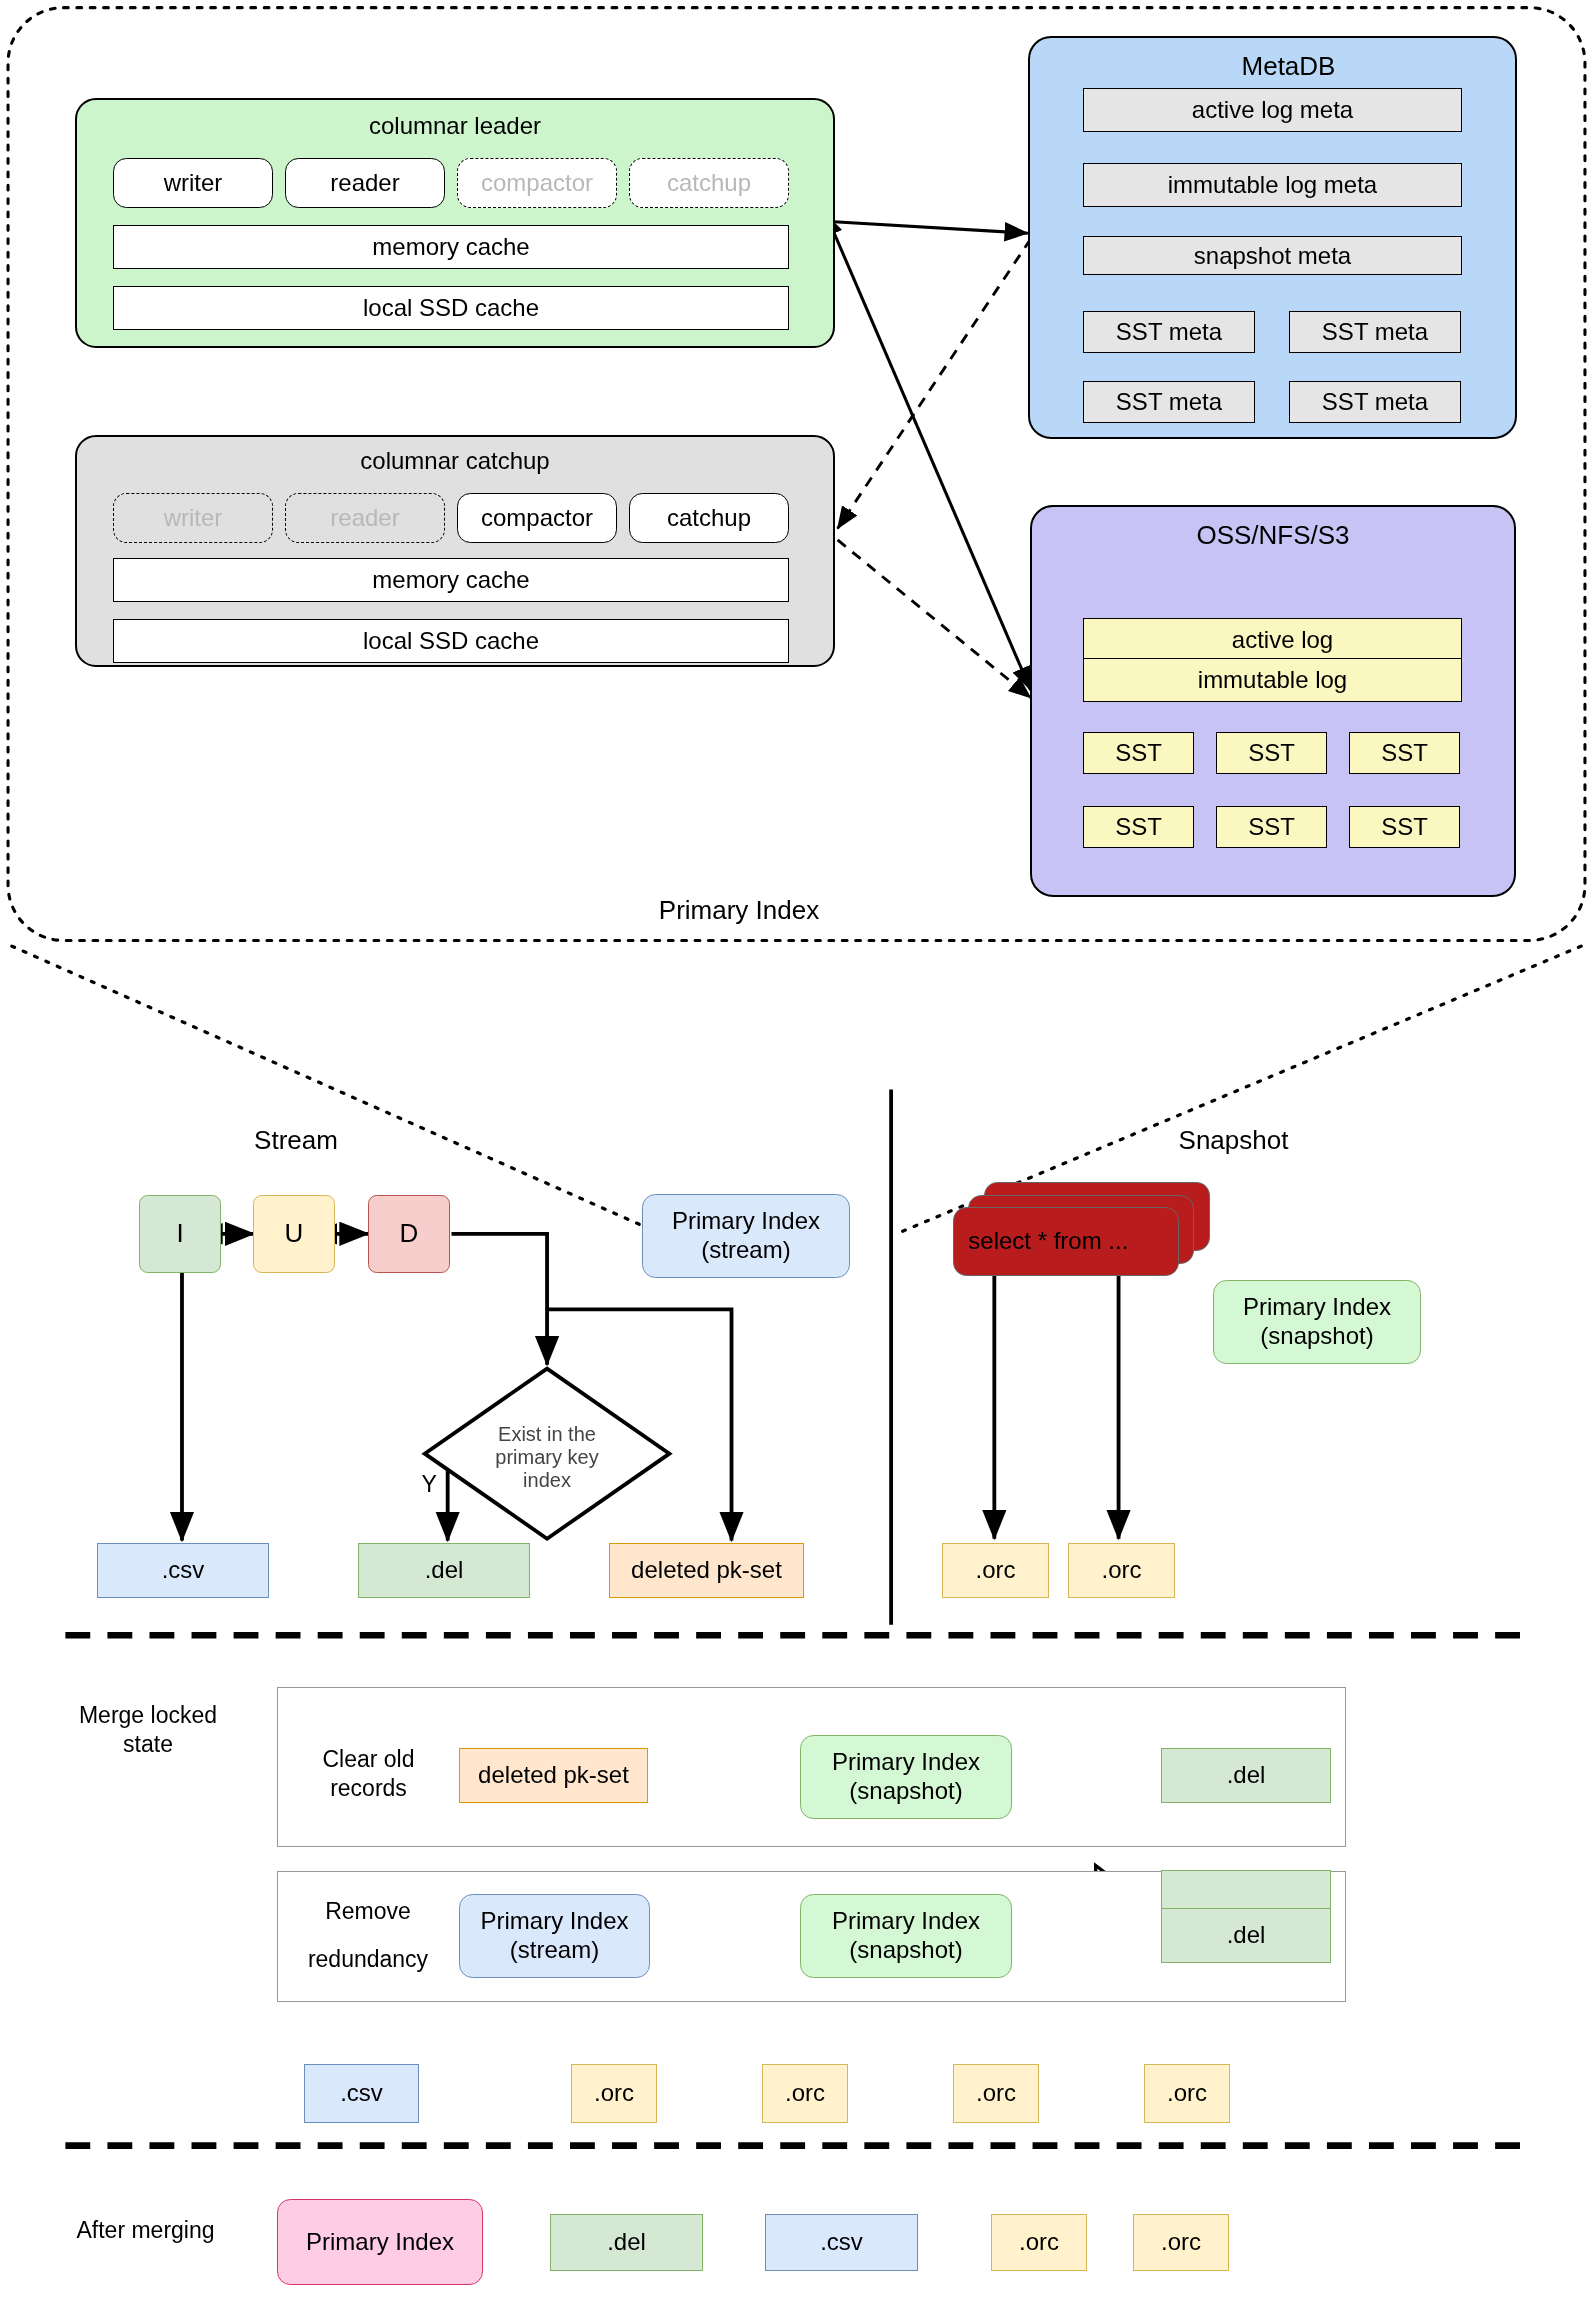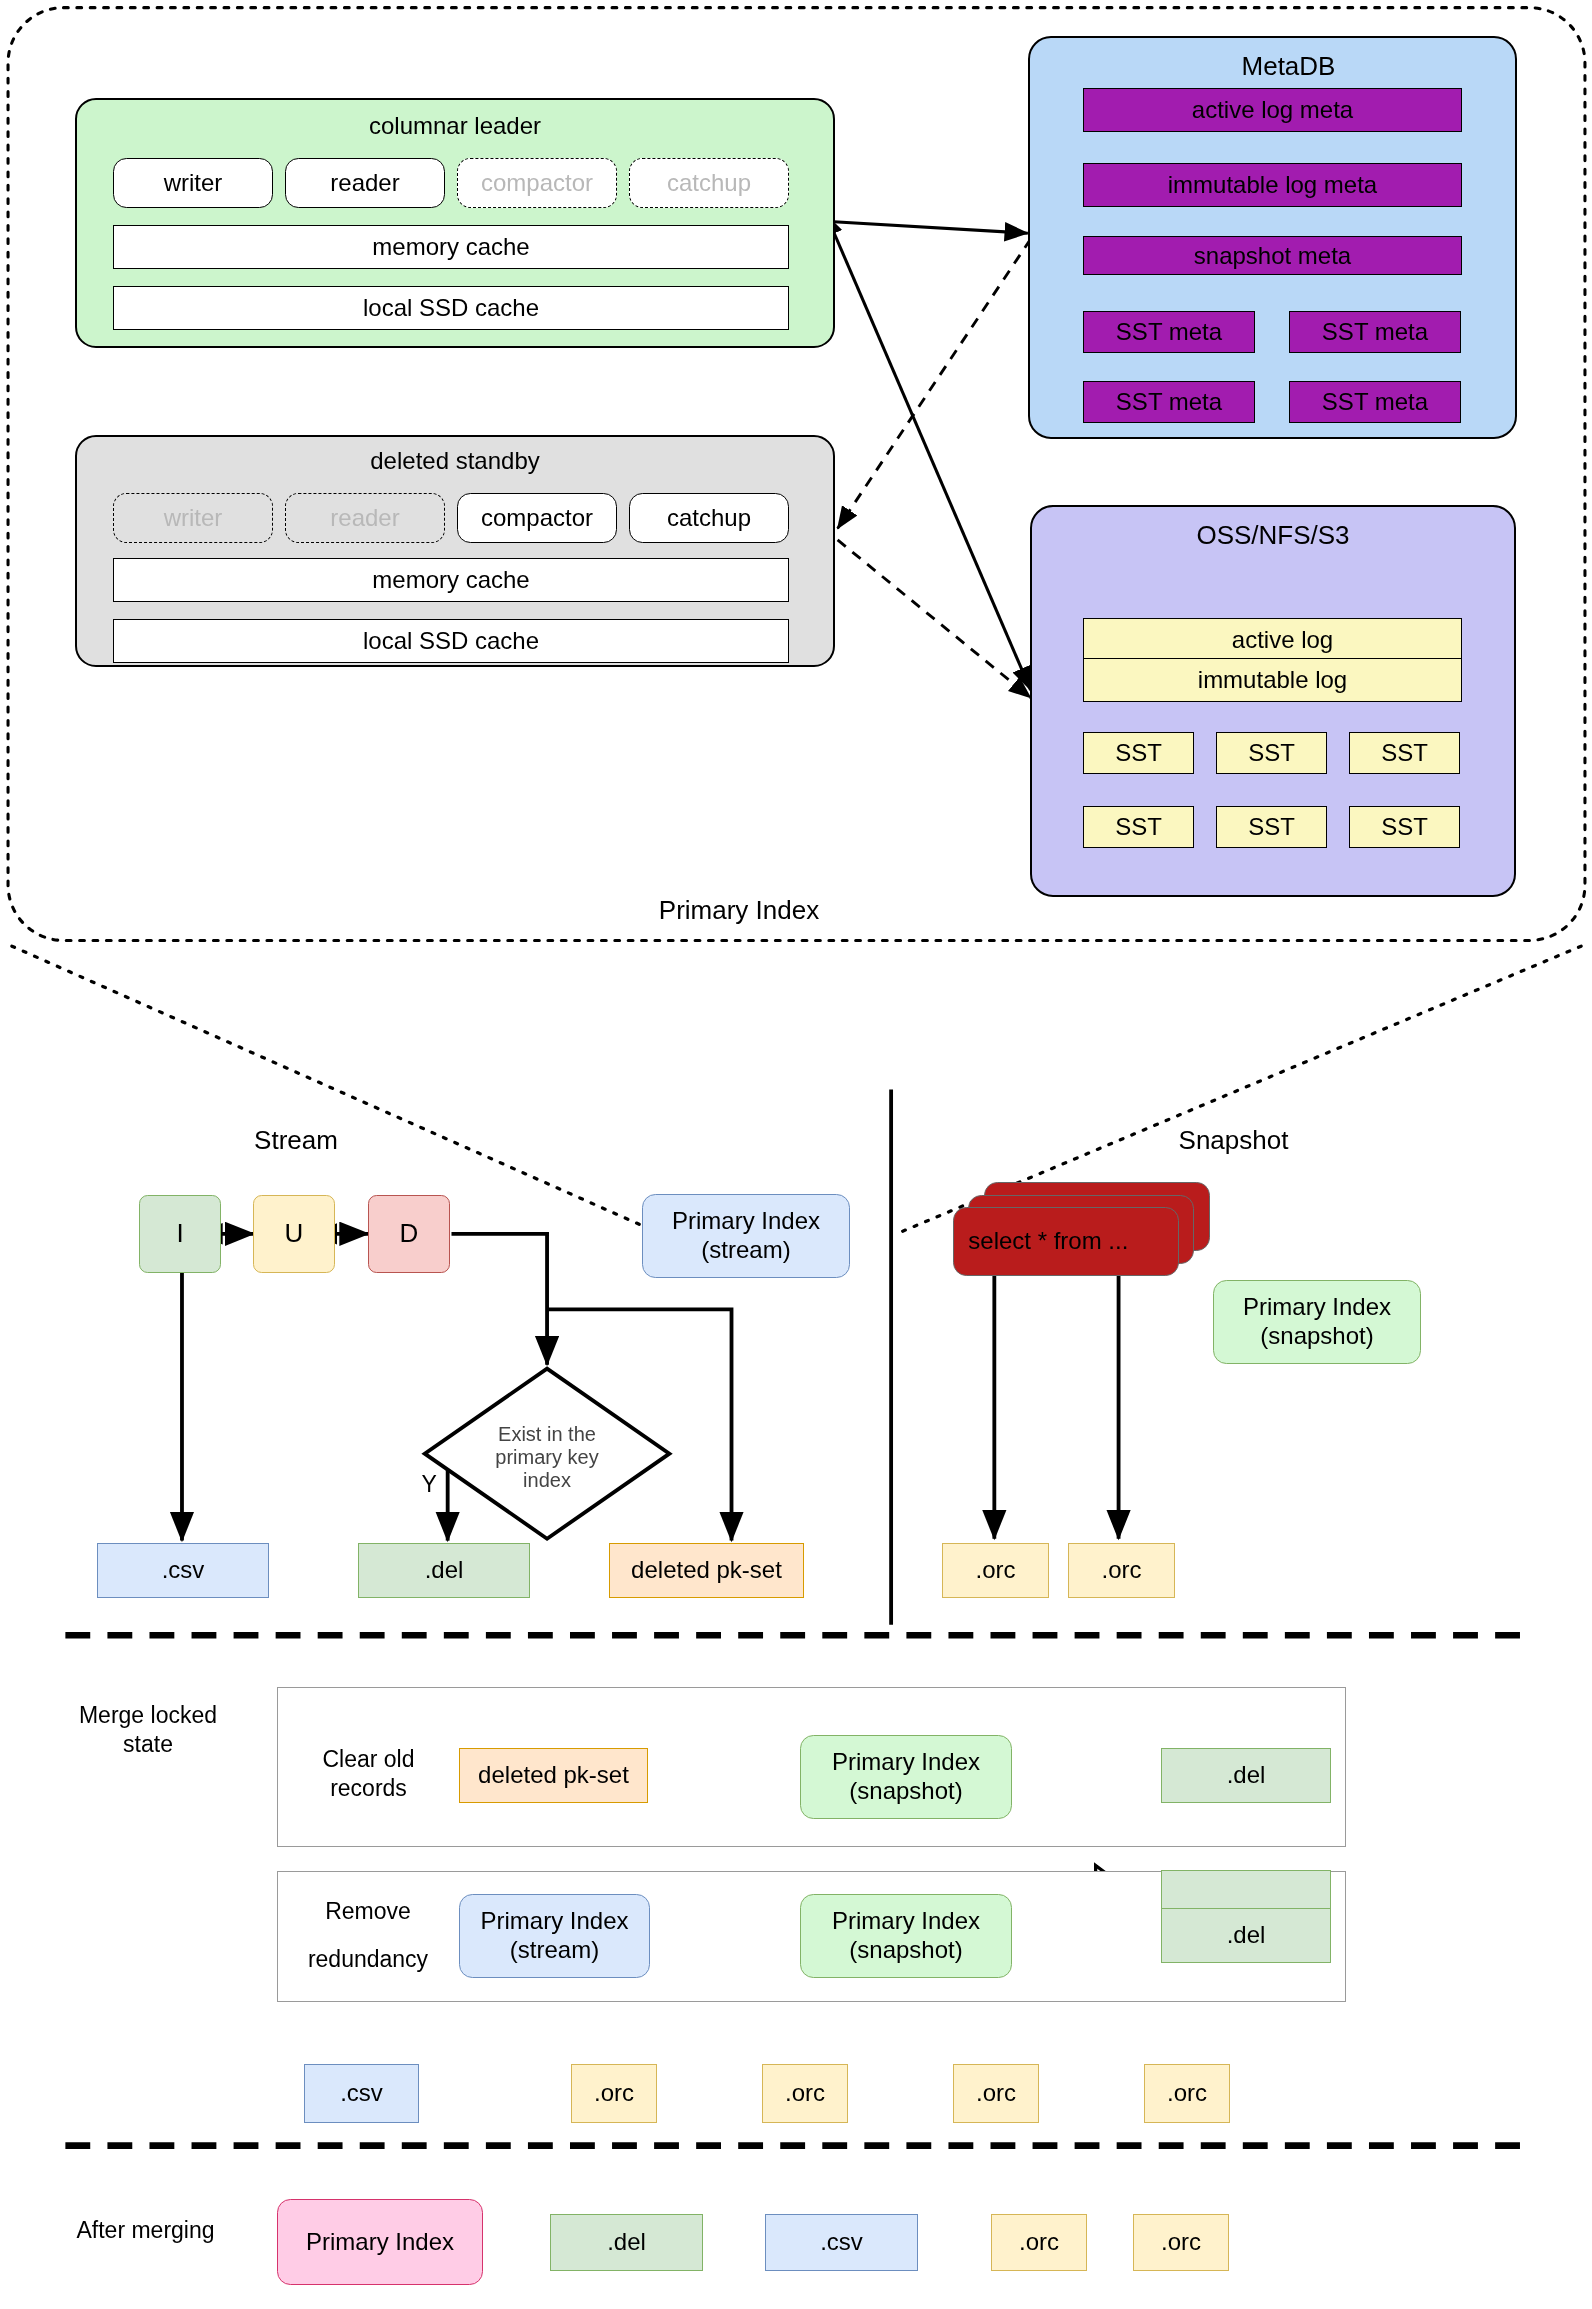--- a/index.html
+++ b/index.html
@@ -13,21 +13,21 @@
         box-sizing:border-box;line-height:1.15;}
   .rect{border:1.9px solid #000;background:#fff;}
   .round{border-radius:13.4px;}
   .dashnode{border:1.9px dashed #000;background:#fff;border-radius:13.4px;color:#b8b8b8;}
 
   .grp-green{background:#ccf5cc;border:2.9px solid #000;border-radius:21px;}
   .grp-gray{background:#e0e0e0;border:2.9px solid #000;border-radius:21px;}
   .grp-blue{background:#b9d8f7;border:2.9px solid #000;border-radius:23px;}
   .grp-purple{background:#c7c4f5;border:2.9px solid #000;border-radius:23px;}
 
-  .meta-item{background:#a21caf;border:1.9px solid #000;}
+  .meta-item{background:#e5e5e5;border:1.9px solid #000;}
   .oss-item{background:#fbf7c0;border:1.9px solid #000;}
 
   .grp-title{position:absolute;left:0;right:0;text-align:center;font-size:24px;}
 
   
   .sb{border-width:1.9px;border-style:solid;box-sizing:border-box;
       display:flex;align-items:center;justify-content:center;text-align:center;
       line-height:1.2;}
   .s-green{background:#d5e8d4;border-color:#82b366;}
   .s-blue{background:#dae8fc;border-color:#6c8ebf;}
@@ -115,21 +115,21 @@
   <div class="grp-title" style="top:11.5px;">columnar leader</div>
 </div>
 <div class="abs node rect round" style="left:113px;top:158px;width:160px;height:50px;font-size:24px;">writer</div>
 <div class="abs node rect round" style="left:285px;top:158px;width:160px;height:50px;font-size:24px;">reader</div>
 <div class="abs node dashnode" style="left:457px;top:158px;width:160px;height:50px;font-size:24px;">compactor</div>
 <div class="abs node dashnode" style="left:629px;top:158px;width:160px;height:50px;font-size:24px;">catchup</div>
 <div class="abs node rect" style="left:113px;top:225px;width:676px;height:44px;font-size:24px;">memory cache</div>
 <div class="abs node rect" style="left:113px;top:286px;width:676px;height:44px;font-size:24px;">local SSD cache</div>
 
 <div class="abs grp-gray" style="left:75px;top:435px;width:760px;height:232px;">
-  <div class="grp-title" style="top:9.6px;">deleted standby</div>
+  <div class="grp-title" style="top:9.6px;">columnar catchup</div>
 </div>
 <div class="abs node dashnode" style="left:113px;top:493px;width:160px;height:50px;font-size:24px;background:#e0e0e0;">writer</div>
 <div class="abs node dashnode" style="left:285px;top:493px;width:160px;height:50px;font-size:24px;background:#e0e0e0;">reader</div>
 <div class="abs node rect round" style="left:457px;top:493px;width:160px;height:50px;font-size:24px;">compactor</div>
 <div class="abs node rect round" style="left:629px;top:493px;width:160px;height:50px;font-size:24px;">catchup</div>
 <div class="abs node rect" style="left:113px;top:558px;width:676px;height:44px;font-size:24px;">memory cache</div>
 <div class="abs node rect" style="left:113px;top:619px;width:676px;height:44px;font-size:24px;">local SSD cache</div>
 
 <div class="abs grp-blue" style="left:1028px;top:36px;width:489px;height:403px;">
   <div class="grp-title" style="top:13.4px;font-size:26px;padding-left:32px;">MetaDB</div>

